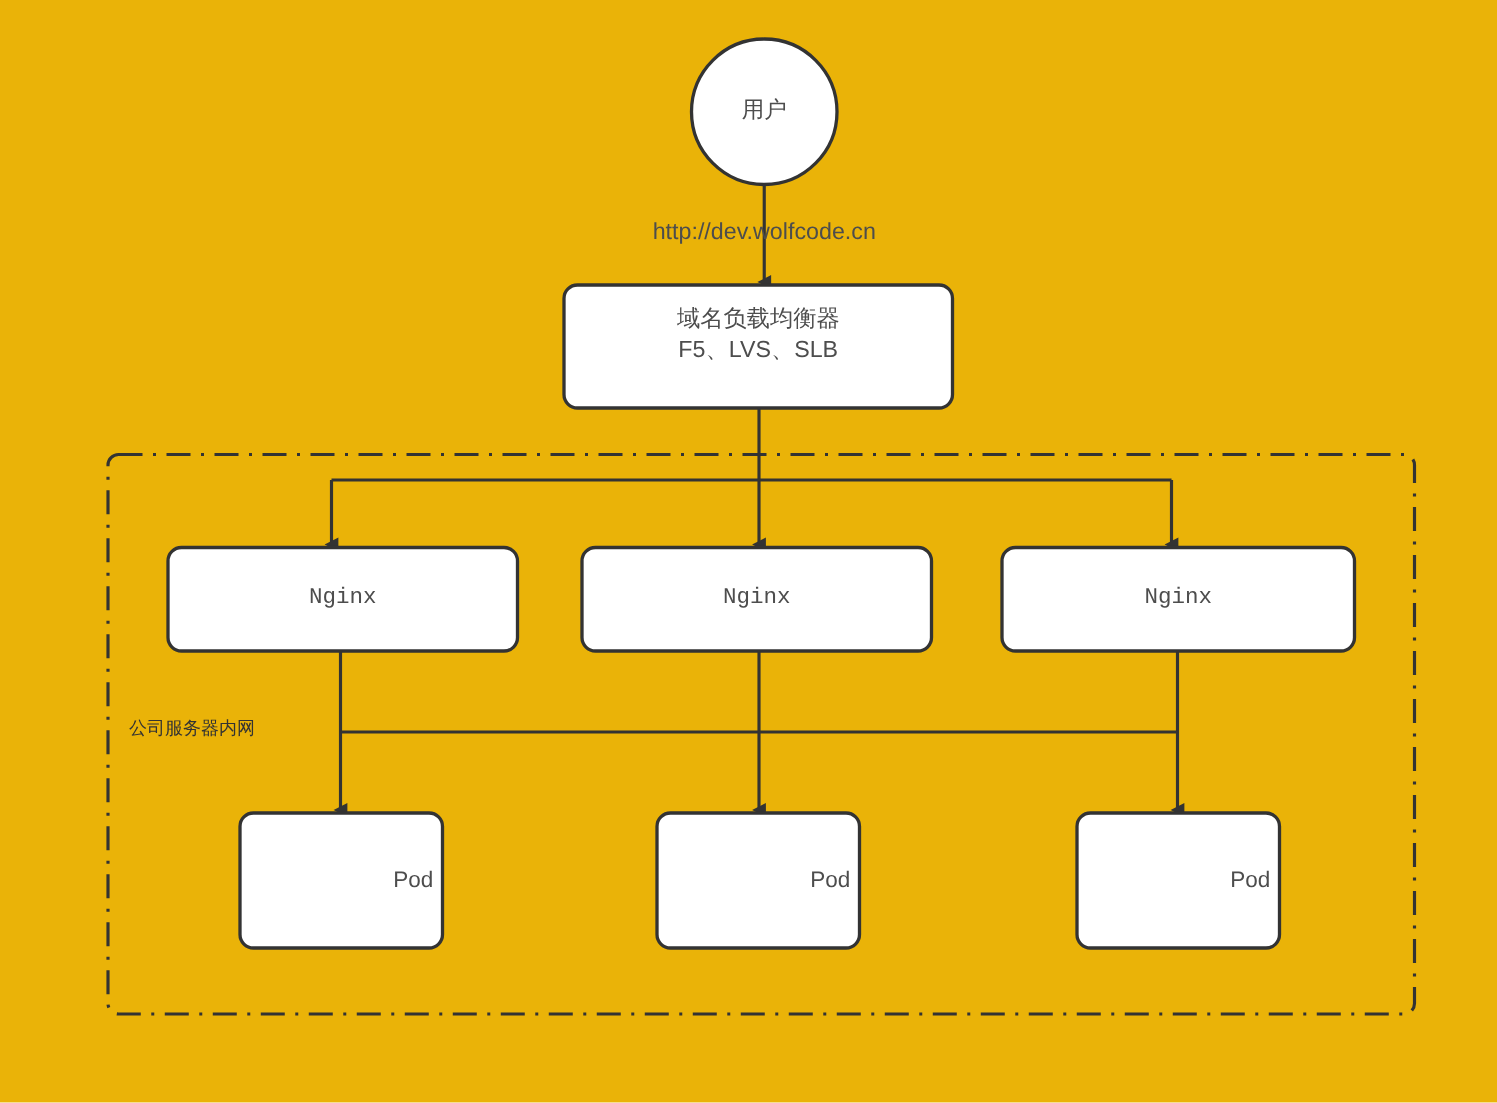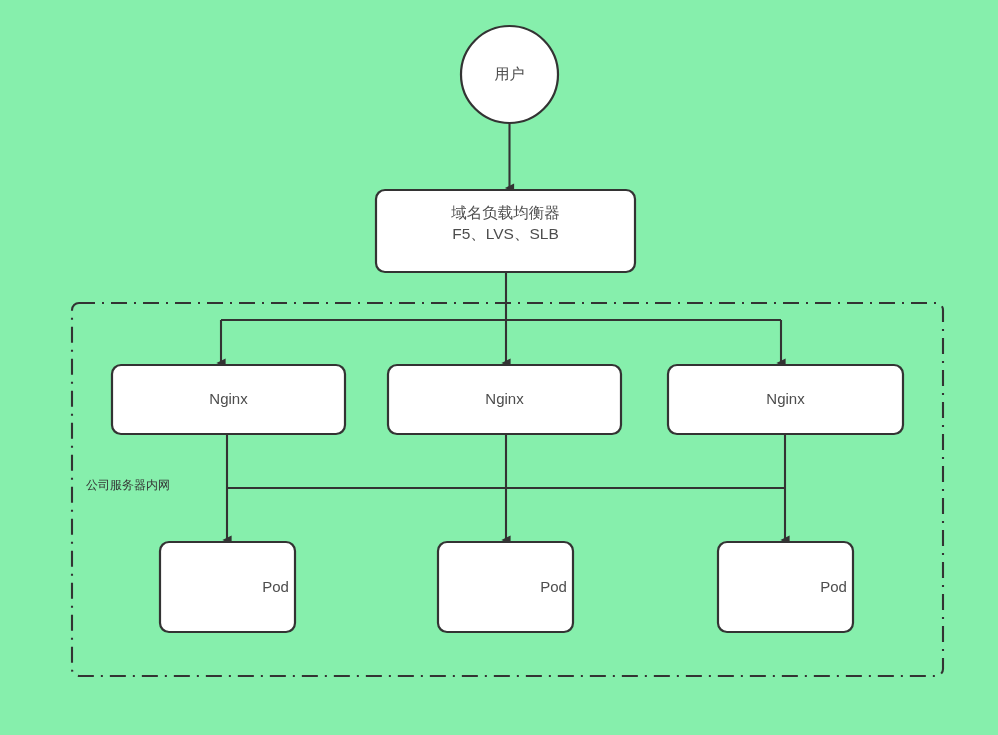--- a/index.html
+++ b/index.html
@@ -7,21 +7,21 @@
     padding: 0;
     background: #ffffff;
   }
   body {
     font-family: "Liberation Sans", "DejaVu Sans", sans-serif;
   }
   #canvas {
     position: relative;
     width: 998px;
     height: 735px;
-    background: #86efac;
+    background: #eab308;
     overflow: hidden;
   }
   #canvas svg {
     position: absolute;
     top: 0;
     left: 0;
   }
   .node-text {
     position: absolute;
     display: flex;
@@ -29,21 +29,21 @@
     justify-content: center;
     flex-direction: column;
     color: #4d4d4d;
     pointer-events: none;
     white-space: pre;
     line-height: 1.35;
   }
   .t-user      { font-size: 15px; }
   .t-url       { font-size: 15.5px; color: #4d4d4d; }
   .t-lb        { font-size: 15.5px; }
-  .t-nginx     { font-size: 15px; }
+  .t-nginx     { font-size: 15px; font-family: Liberation Mono, monospace; }
   .t-pod       { font-size: 15px; padding-left: 48px; }
   .t-zone      { font-size: 12px; color: #333333; }
 </style>
 </head>
 <body>
 
 <div id="canvas">
 
   <svg width="998" height="735" viewBox="0 0 998 735">
     <defs>
@@ -76,20 +76,21 @@
 
     <path d="M227,488 L785,488" fill="none" stroke="#333333" stroke-width="2.1"></path>
 
     <rect x="160" y="542" width="135" height="90" rx="9" ry="9" fill="#ffffff" stroke="#333333" stroke-width="2.2"></rect>
     <rect x="438" y="542" width="135" height="90" rx="9" ry="9" fill="#ffffff" stroke="#333333" stroke-width="2.2"></rect>
     <rect x="718" y="542" width="135" height="90" rx="9" ry="9" fill="#ffffff" stroke="#333333" stroke-width="2.2"></rect>
   </svg>
 
   <div class="node-text t-user" style="left:461px; top:26px; width:97px; height:97px;">用户</div>
 
+  <div class="node-text t-url" style="left:382px; top:144px; width:255px; height:22px;">http://dev.wolfcode.cn</div>
 
   <div class="node-text t-lb" style="left:376px; top:190px; width:259px; height:68px;">
     <span>域名负载均衡器</span>
     <span>F5、LVS、SLB</span>
   </div>
 
   <div class="node-text t-nginx" style="left:112px; top:365px; width:233px; height:69px;">Nginx</div>
   <div class="node-text t-nginx" style="left:388px; top:365px; width:233px; height:69px;">Nginx</div>
   <div class="node-text t-nginx" style="left:668px; top:365px; width:235px; height:69px;">Nginx</div>
 

